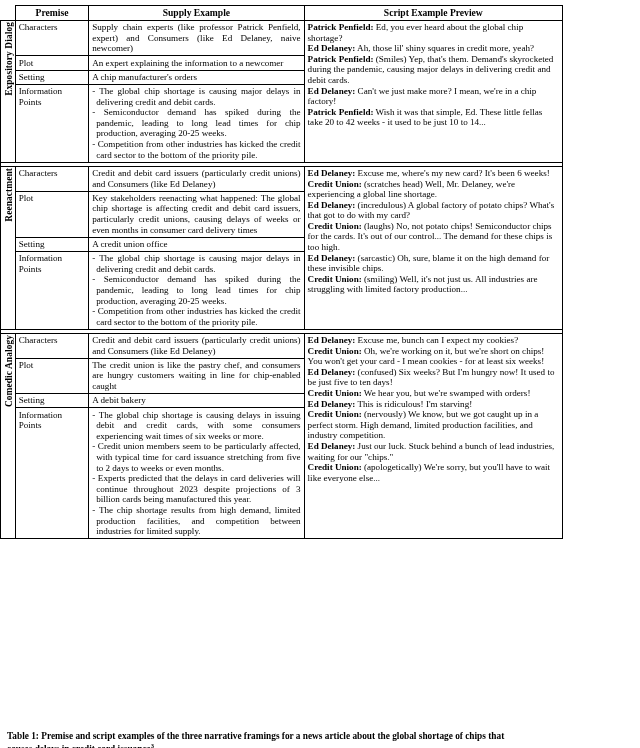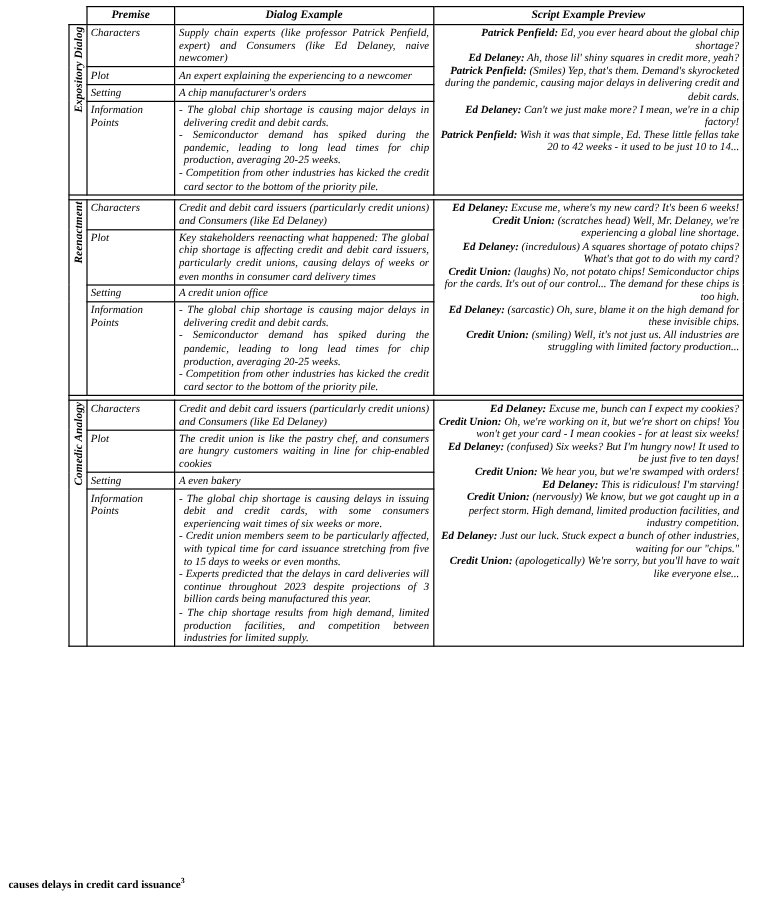--- a/index.html
+++ b/index.html
@@ -19,25 +19,23 @@
     position: relative;
     width: 640px;
     height: 748px;
     box-sizing: border-box;
     padding: 0;
   }
   table.tbl {
     border-collapse: collapse;
     table-layout: fixed;
     width: 563px;
-    margin-left: 57px;
     margin-top: 5px;
     font-size: 9.1px;
     line-height: 1.165;
-    font-style: italic;
   }
   table.tbl td, table.tbl th {
     border: 0.8px solid #000;
     vertical-align: top;
     padding: 1.2px 3px 1.5px 3px;
     box-sizing: border-box;
   }
   col.c-rot   { width: 14px; }
   col.c-prem  { width: 70px; }
   col.c-ex    { width: 205px; }
@@ -68,21 +66,21 @@
     writing-mode: vertical-rl;
     transform: rotate(180deg);
     font-weight: bold;
     font-size: 9.4px;
     white-space: nowrap;
     letter-spacing: 0.1px;
   }
   td.premise-label { font-size: 9.1px; }
   td.example-cell { text-align: justify; hyphens: auto; }
   td.info-cell { text-align: justify; hyphens: auto; }
-  td.script-cell { text-align: right; }
+  td.script-cell { text-align: left; }
   .info-line { display: block; text-indent: -3.9px; padding-left: 3.9px; }
   .line { display: block; }
   .line b { font-weight: bold; }
   .sect-gap td {
     border-left: none;
     border-right: none;
     border-top: none;
     border-bottom: none;
     height: 4px;
     padding: 0;
@@ -113,21 +111,21 @@
     <colgroup>
       <col class="c-rot">
         <col class="c-prem">
         <col class="c-ex">
         <col class="c-script">
     </colgroup>
     <thead>
       <tr>
         <th class="hdr-rot"></th>
         <th>Premise</th>
-        <th>Dialog Example</th>
+        <th>Supply Example</th>
         <th>Script Example Preview</th>
       </tr>
     </thead>
 
     <tbody>
       <tr>
         <td class="rotlabel-cell" rowspan="4">
           <div class="rotlabel">Expository Dialog</div>
         </td>
         <td class="premise-label">Characters</td>
@@ -135,21 +133,21 @@
         <td class="script-cell" rowspan="4">
           <span class="line"><b>Patrick Penfield</b><b>:</b><span> Ed, you ever heard about the global chip shortage?</span></span>
           <span class="line"><b>Ed Delaney</b><b>:</b><span> Ah, those lil' shiny squares in credit more, yeah?</span></span>
           <span class="line"><b>Patrick Penfield</b><b>:</b><span> (Smiles) Yep, that's them. Demand's skyrocketed during the pandemic, causing major delays in delivering credit and debit cards.</span></span>
           <span class="line"><b>Ed Delaney</b><b>:</b><span> Can't we just make more? I mean, we're in a chip factory!</span></span>
           <span class="line"><b>Patrick Penfield</b><b>:</b><span> Wish it was that simple, Ed. These little fellas take 20 to 42 weeks - it used to be just 10 to 14...</span></span>
         </td>
       </tr>
       <tr>
         <td class="premise-label">Plot</td>
-        <td class="example-cell">An expert explaining the experiencing to a newcomer</td>
+        <td class="example-cell">An expert explaining the information to a newcomer</td>
       </tr>
       <tr>
         <td class="premise-label">Setting</td>
         <td class="example-cell">A chip manufacturer's orders</td>
       </tr>
       <tr>
         <td class="premise-label">Information Points</td>
         <td class="info-cell">
           <span class="info-line">- The global chip shortage is causing major delays in delivering credit and debit cards.</span>
           <span class="info-line">- Semiconductor demand has spiked during the pandemic, leading to long lead times for chip production, averaging 20-25 weeks.</span>
@@ -164,21 +162,21 @@
     <tbody>
       <tr>
         <td class="rotlabel-cell" rowspan="4">
           <div class="rotlabel">Reenactment</div>
         </td>
         <td class="premise-label">Characters</td>
         <td class="example-cell">Credit and debit card issuers (particularly credit unions) and Consumers (like Ed Delaney)</td>
         <td class="script-cell" rowspan="4">
           <span class="line"><b>Ed Delaney:</b><span> Excuse me, where's my new card? It's been 6 weeks!</span></span>
           <span class="line"><b>Credit Union:</b><span> (scratches head) Well, Mr. Delaney, we're experiencing a global line shortage.</span></span>
-          <span class="line"><b>Ed Delaney:</b><span> (incredulous) A squares shortage of potato chips? What's that got to do with my card?</span></span>
+          <span class="line"><b>Ed Delaney:</b><span> (incredulous) A global factory of potato chips? What's that got to do with my card?</span></span>
           <span class="line"><b>Credit Union:</b><span> (laughs) No, not potato chips! Semiconductor chips for the cards. It's out of our control... The demand for these chips is too high.</span></span>
           <span class="line"><b>Ed Delaney:</b><span> (sarcastic) Oh, sure, blame it on the high demand for these invisible chips.</span></span>
           <span class="line"><b>Credit Union:</b><span> (smiling) Well, it's not just us. All industries are struggling with limited factory production...</span></span>
         </td>
       </tr>
       <tr>
         <td class="premise-label">Plot</td>
         <td class="example-cell">Key stakeholders reenacting what happened: The global chip shortage is affecting credit and debit card issuers, particularly credit unions, causing delays of weeks or even months in consumer card delivery times</td>
       </tr>
       <tr>
@@ -205,41 +203,42 @@
         </td>
         <td class="premise-label">Characters</td>
         <td class="example-cell">Credit and debit card issuers (particularly credit unions) and Consumers (like Ed Delaney)</td>
         <td class="script-cell" rowspan="4">
           <span class="line"><b>Ed Delaney:</b><span> Excuse me, bunch can I expect my cookies?</span></span>
           <span class="line"><b>Credit Union:</b><span> Oh, we're working on it, but we're short on chips! You won't get your card - I mean cookies - for at least six weeks!</span></span>
           <span class="line"><b>Ed Delaney:</b><span> (confused) Six weeks? But I'm hungry now! It used to be just five to ten days!</span></span>
           <span class="line"><b>Credit Union:</b><span> We hear you, but we're swamped with orders!</span></span>
           <span class="line"><b>Ed Delaney:</b><span> This is ridiculous! I'm starving!</span></span>
           <span class="line"><b>Credit Union:</b><span> (nervously) We know, but we got caught up in a perfect storm. High demand, limited production facilities, and industry competition.</span></span>
-          <span class="line"><b>Ed Delaney:</b><span> Just our luck. Stuck expect a bunch of other industries, waiting for our "chips."</span></span>
+          <span class="line"><b>Ed Delaney:</b><span> Just our luck. Stuck behind a bunch of lead industries, waiting for our "chips."</span></span>
           <span class="line"><b>Credit Union:</b><span> (apologetically) We're sorry, but you'll have to wait like everyone else...</span></span>
         </td>
       </tr>
       <tr>
         <td class="premise-label">Plot</td>
-        <td class="example-cell">The credit union is like the pastry chef, and consumers are hungry customers waiting in line for chip-enabled cookies</td>
+        <td class="example-cell">The credit union is like the pastry chef, and consumers are hungry customers waiting in line for chip-enabled caught</td>
       </tr>
       <tr>
         <td class="premise-label">Setting</td>
-        <td class="example-cell">A even bakery</td>
+        <td class="example-cell">A debit bakery</td>
       </tr>
       <tr>
         <td class="premise-label">Information Points</td>
         <td class="info-cell">
           <span class="info-line">- The global chip shortage is causing delays in issuing debit and credit cards, with some consumers experiencing wait times of six weeks or more.</span>
-          <span class="info-line">- Credit union members seem to be particularly affected, with typical time for card issuance stretching from five to 15 days to weeks or even months.</span>
+          <span class="info-line">- Credit union members seem to be particularly affected, with typical time for card issuance stretching from five to 2 days to weeks or even months.</span>
           <span class="info-line">- Experts predicted that the delays in card deliveries will continue throughout 2023 despite projections of 3 billion cards being manufactured this year.</span>
           <span class="info-line">- The chip shortage results from high demand, limited production facilities, and competition between industries for limited supply.</span>
         </td>
       </tr>
     </tbody>
   </table>
 
   <div class="caption">
+    <span>Table 1: Premise and script examples of the three narrative framings for a news article about the global shortage of chips that</span>
     <span class="cap2"><span>causes delays in credit card issuance</span><sup>3</sup></span>
   </div>
 
 </div>
 
 </body></html>

